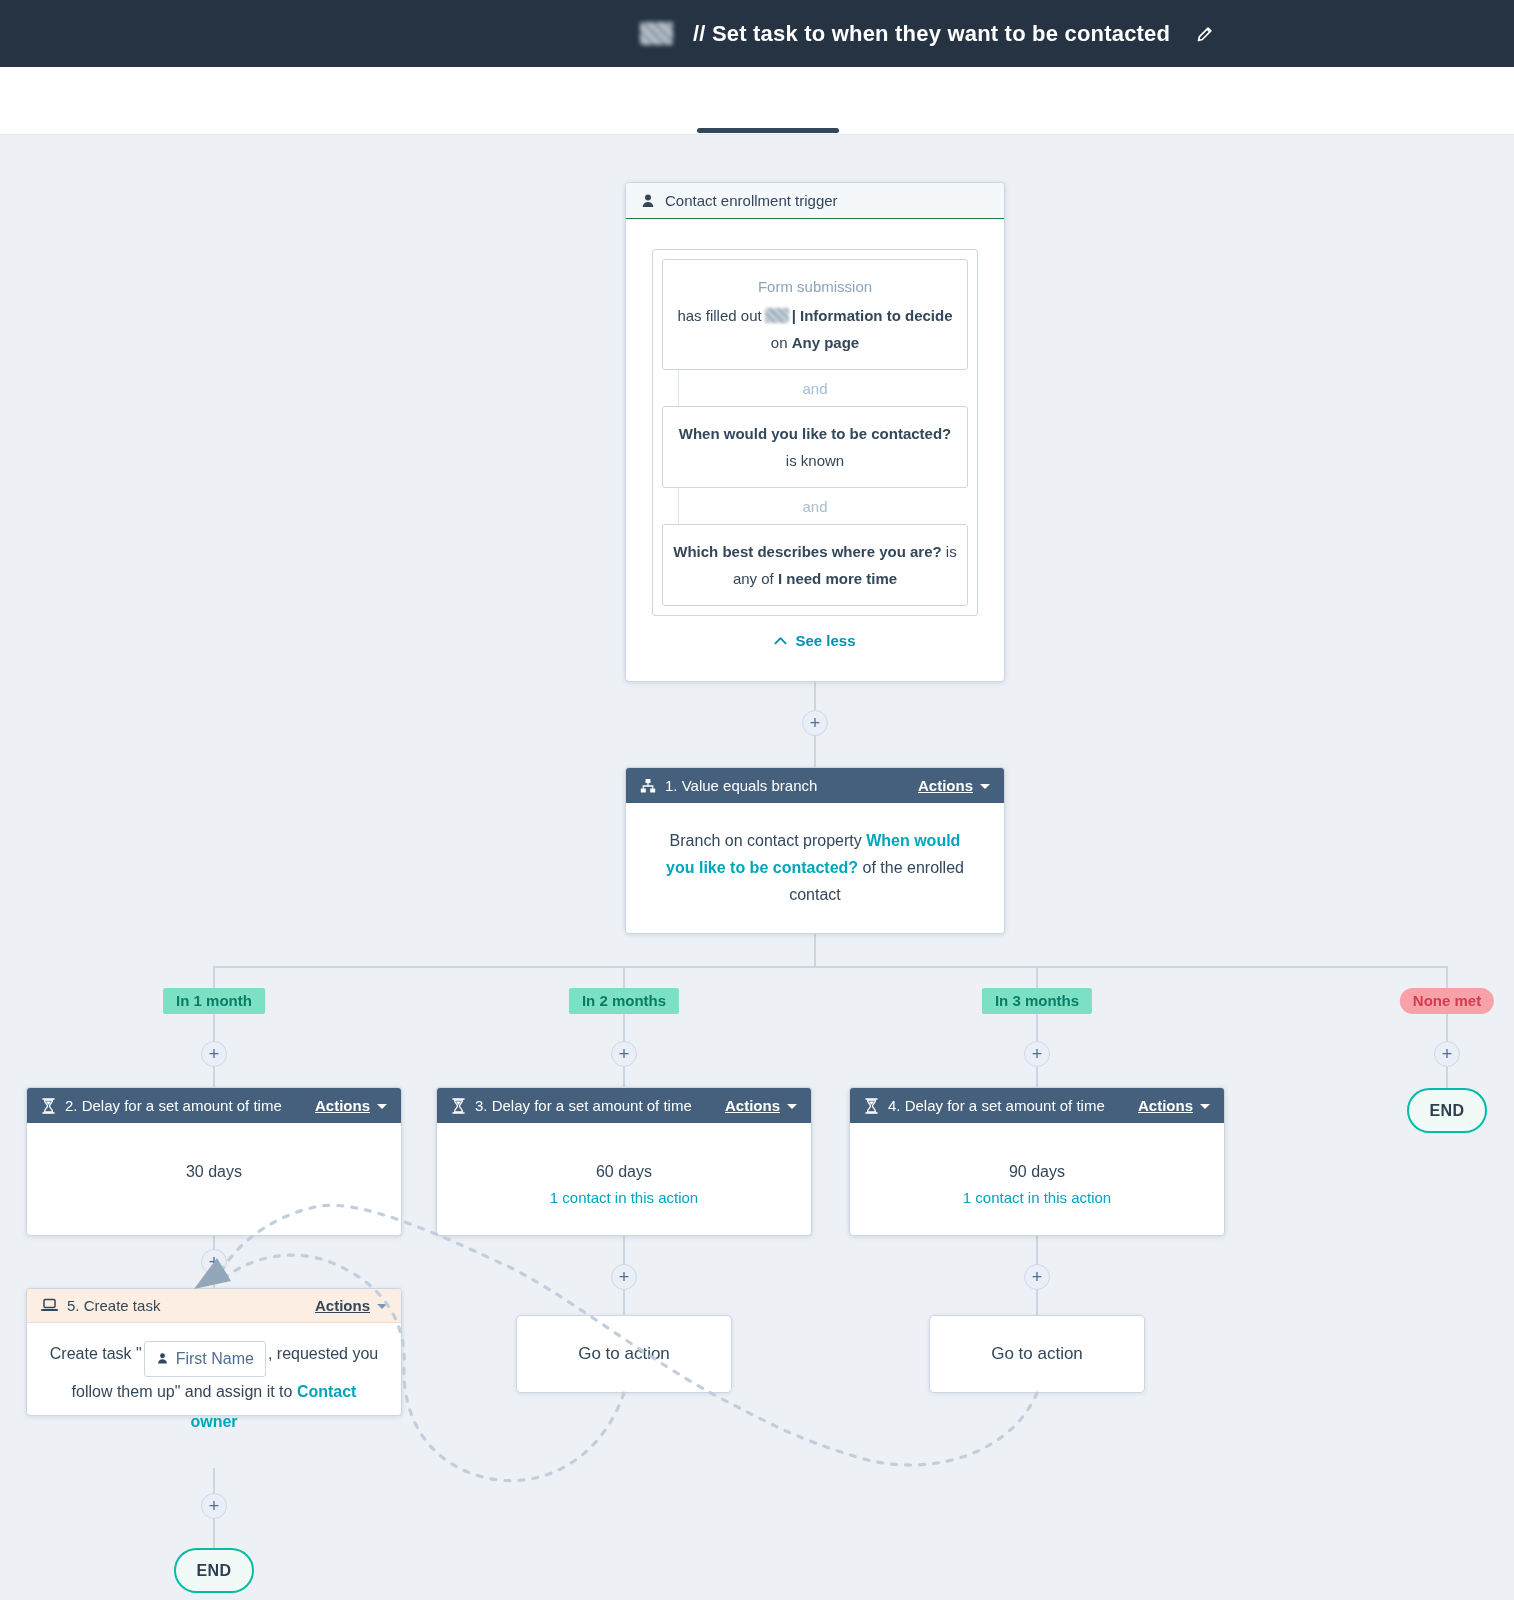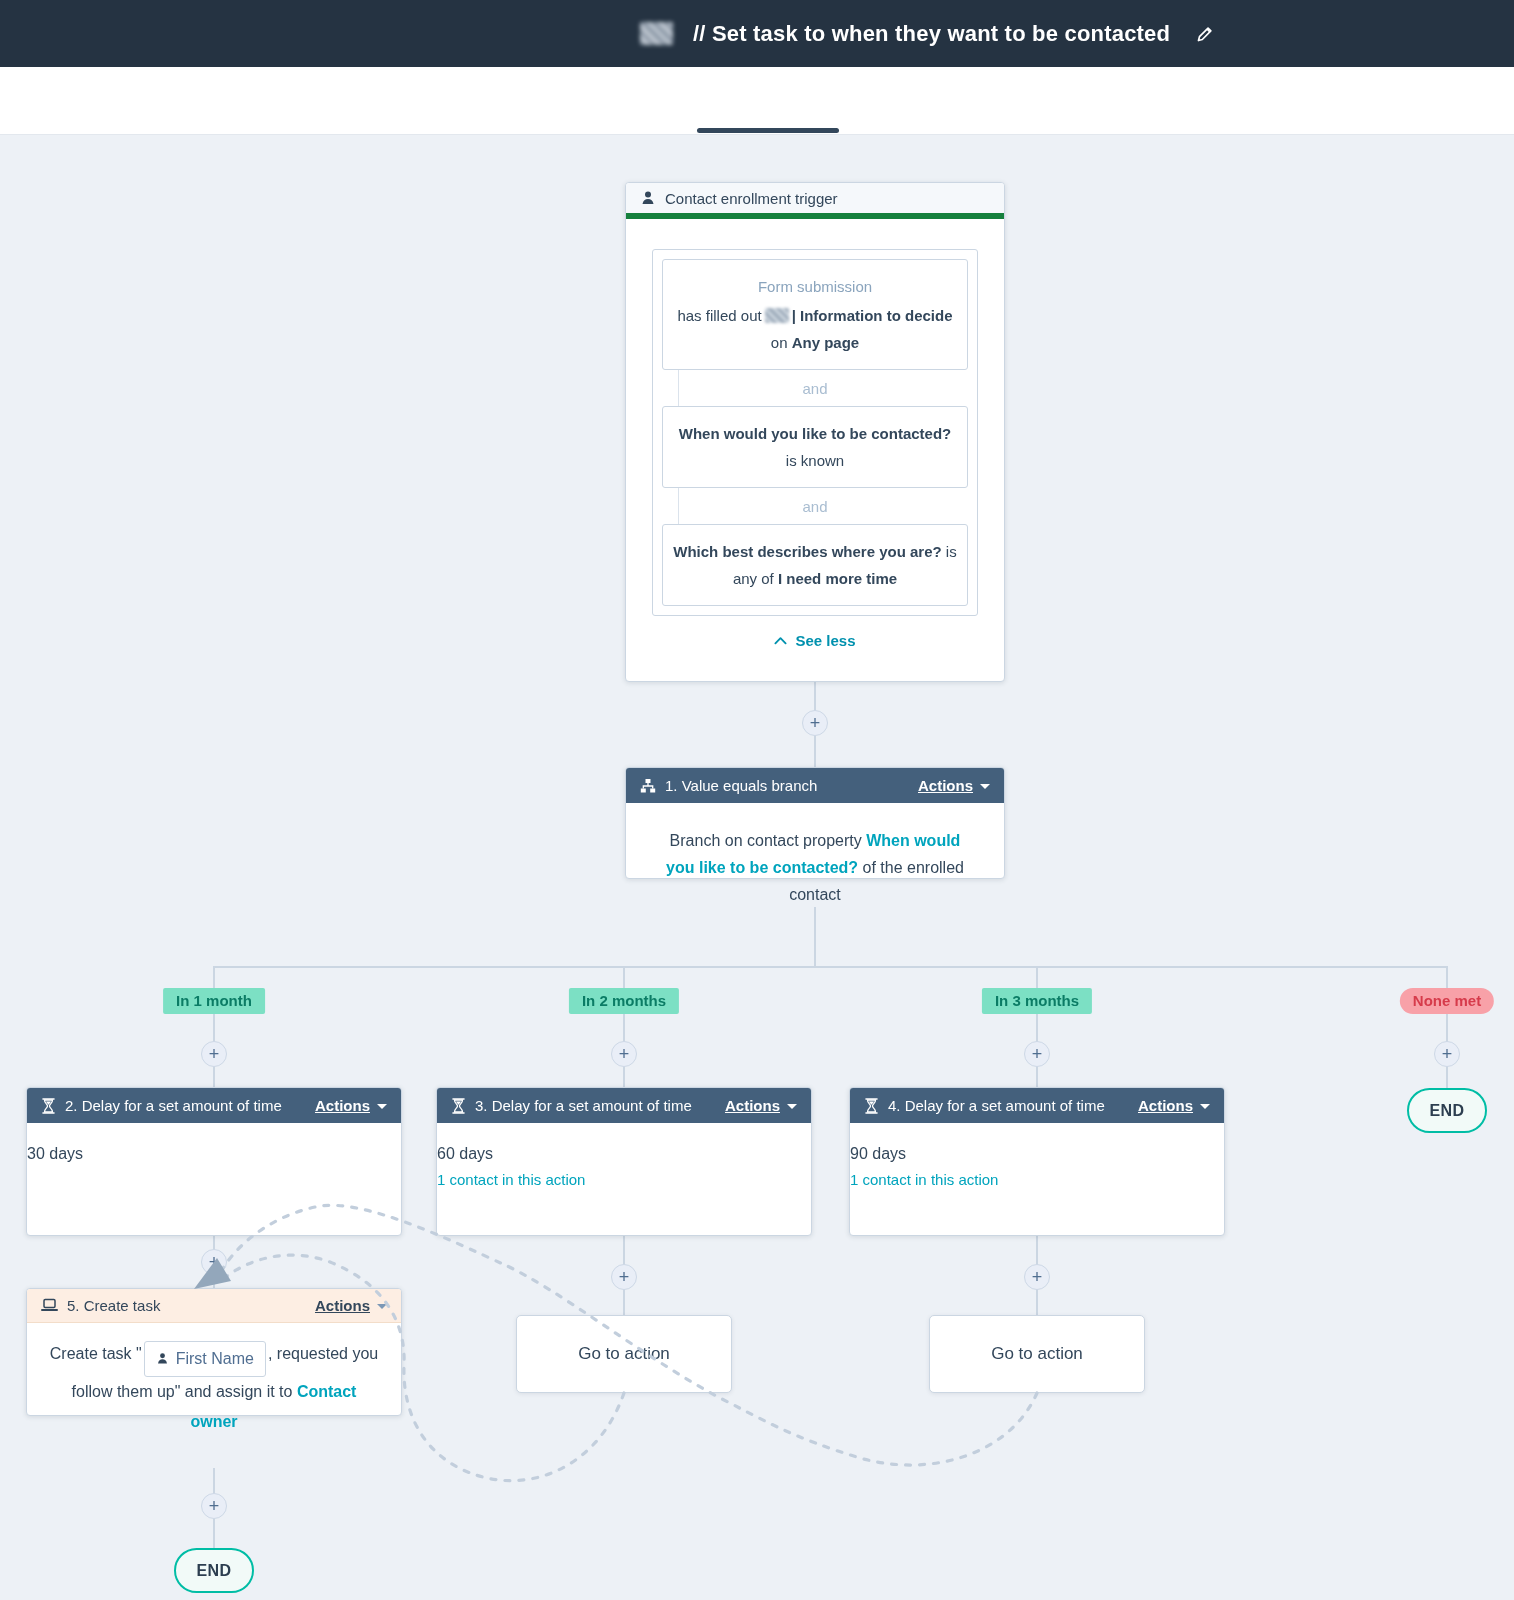--- a/index.html
+++ b/index.html
@@ -44,21 +44,21 @@
   
   .card {
     position:absolute; background:#ffffff; border:1px solid #cbd6e2; border-radius:4px;
     box-shadow:0 1px 5px rgba(45,62,80,.14); z-index:10;
   }
   .card-header {
     height:35px; display:flex; align-items:center; gap:9px; padding:0 14px;
     font-size:15px; border-radius:3px 3px 0 0;
   }
   .hdr-slate { background:#44607c; color:#ffffff; }
-  .hdr-light { background:#f5f8fb; color:#33475b; border-bottom:6px solid #15803d; height:36px; }
+  .hdr-light { background:#f5f8fb; color:#33475b; border-bottom:1px solid #15803d; height:36px; }
   .hdr-peach { background:#fdeee3; color:#33475b; border-bottom:1px solid #f3ddc9; height:34px; }
   .actions-link { margin-left:auto; text-decoration:underline; cursor:pointer; font-weight:600; display:flex; align-items:center; }
   .caret { display:inline-block; width:0; height:0; border:5px solid transparent; border-top-color:currentColor; margin-left:7px; transform:translateY(3px); }
   .caret.muted { color:#7c98b6; border-top-color:#7c98b6; }
 
   
   .trigger-body { padding:30px 26px 0 26px; }
   .filter-group { border:1px solid #cbd6e2; border-radius:3px; padding:9px; }
   .filter-box {
     border:1px solid #cbd6e2; border-radius:3px; padding:13px 10px;
@@ -83,21 +83,21 @@
   
   .badge {
     position:absolute; top:988px; height:26px; line-height:26px; padding:0 13px;
     font-size:15px; font-weight:700; border-radius:2px; transform:translateX(-50%);
     z-index:15; cursor:pointer; white-space:nowrap;
   }
   .badge-green { background:#7ce0c4; color:#0b7c65; }
   .badge-red { background:#f8a1a8; color:#d63b4b;border-radius:13px; }
 
   
-  .delay-body { padding-top:22px; font-size:16px; }
+  .delay-body { padding-top:40px; text-align:center; font-size:16px; }
   .contacts-link { display:block; margin-top:8px; color:#00a4bd; font-size:15px; font-weight:500; cursor:pointer; }
 
   
   .create-body { padding:16px 22px; text-align:center; font-size:16px; line-height:30px; }
   .token-chip {
     display:inline-flex; align-items:center; gap:7px; border:1px solid #cbd6e2; border-radius:3px;
     background:#fff; padding:2px 11px; color:#506e91; font-size:16px; vertical-align:-6px; margin:0 2px;
   }
 
   
@@ -195,21 +195,21 @@
 <div class="plus" style="left:815px;top:723px;"><span>+</span></div>
 <div class="plus" style="left:214px;top:1054px;"><span>+</span></div>
 <div class="plus" style="left:624px;top:1054px;"><span>+</span></div>
 <div class="plus" style="left:1037px;top:1054px;"><span>+</span></div>
 <div class="plus" style="left:1447px;top:1054px;"><span>+</span></div>
 <div class="plus" style="left:214px;top:1262px;"><span>+</span></div>
 <div class="plus" style="left:624px;top:1277px;"><span>+</span></div>
 <div class="plus" style="left:1037px;top:1277px;"><span>+</span></div>
 <div class="plus" style="left:214px;top:1506px;"><span>+</span></div>
 
-<div class="card" style="left:625px;top:767px;width:380px;height:112px;">
+<div class="card" style="left:625px;top:767px;width:380px;height:167px;">
   <div class="card-header hdr-slate">
     <svg width="16" height="16" viewBox="0 0 16 16">
       <rect x="5.5" y="1" width="5" height="4" fill="#ffffff"></rect>
       <rect x="0.8" y="10.5" width="5" height="4" fill="#ffffff"></rect>
       <rect x="10.2" y="10.5" width="5" height="4" fill="#ffffff"></rect>
       <path d="M8 5v3M3.3 10.5V8h9.4v2.5" fill="none" stroke="#ffffff" stroke-width="1.3"></path>
     </svg>
     <span>1. Value equals branch</span>
     <span class="actions-link">
         <span>Actions</span>

